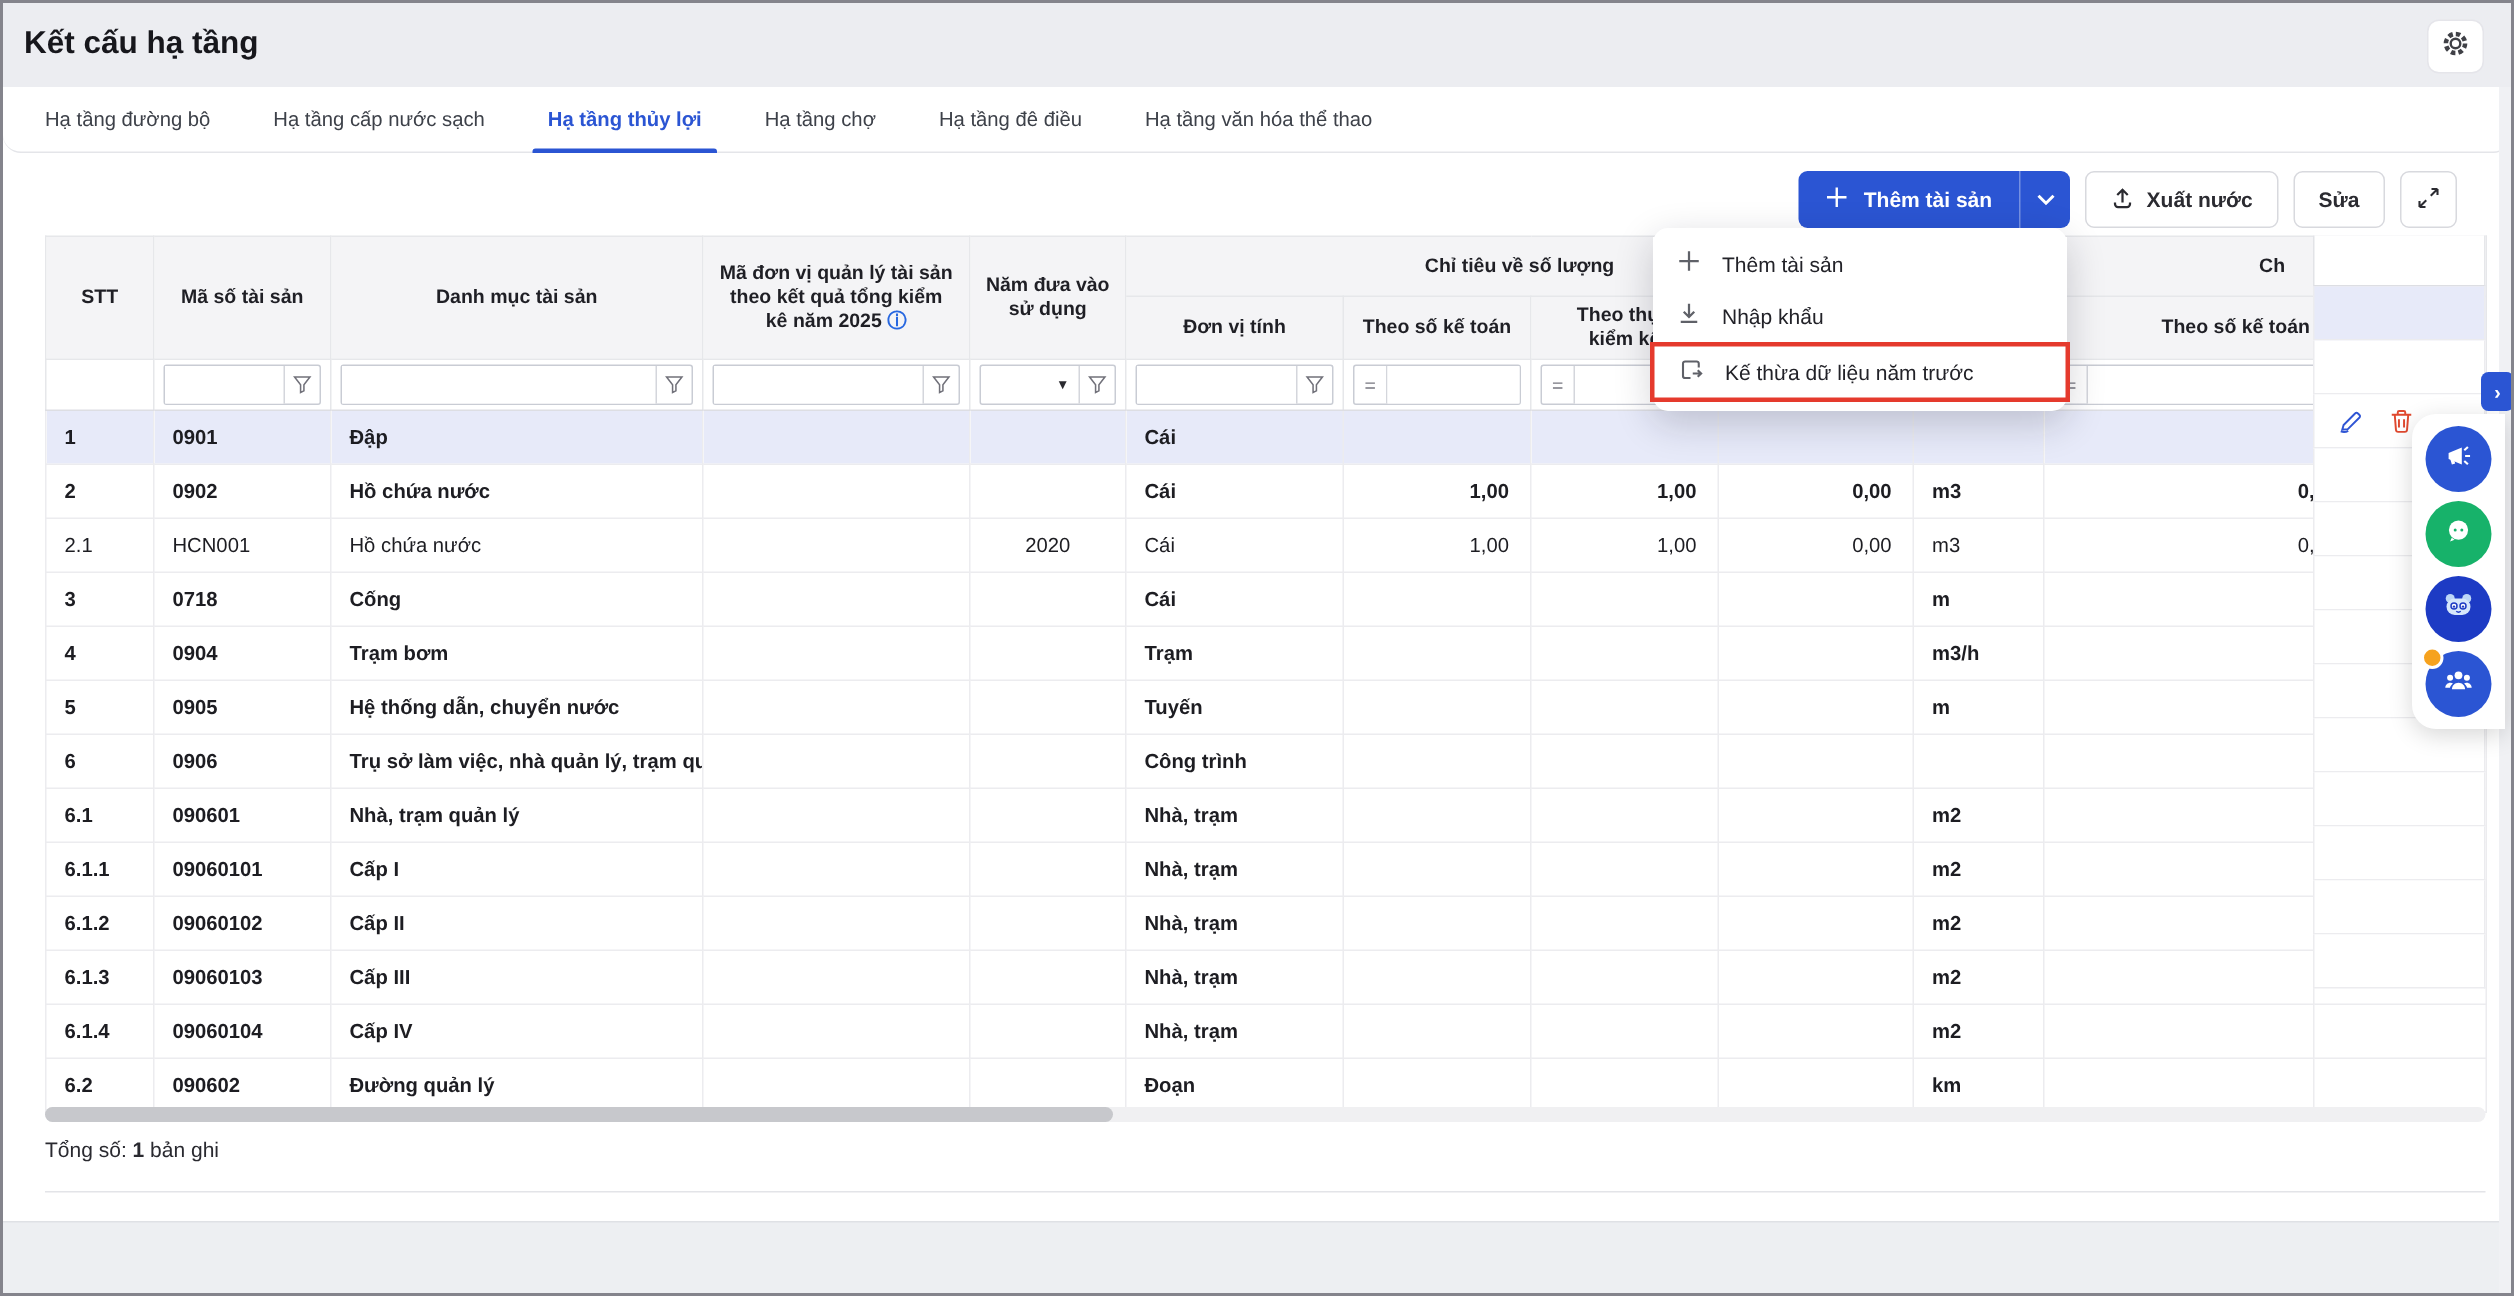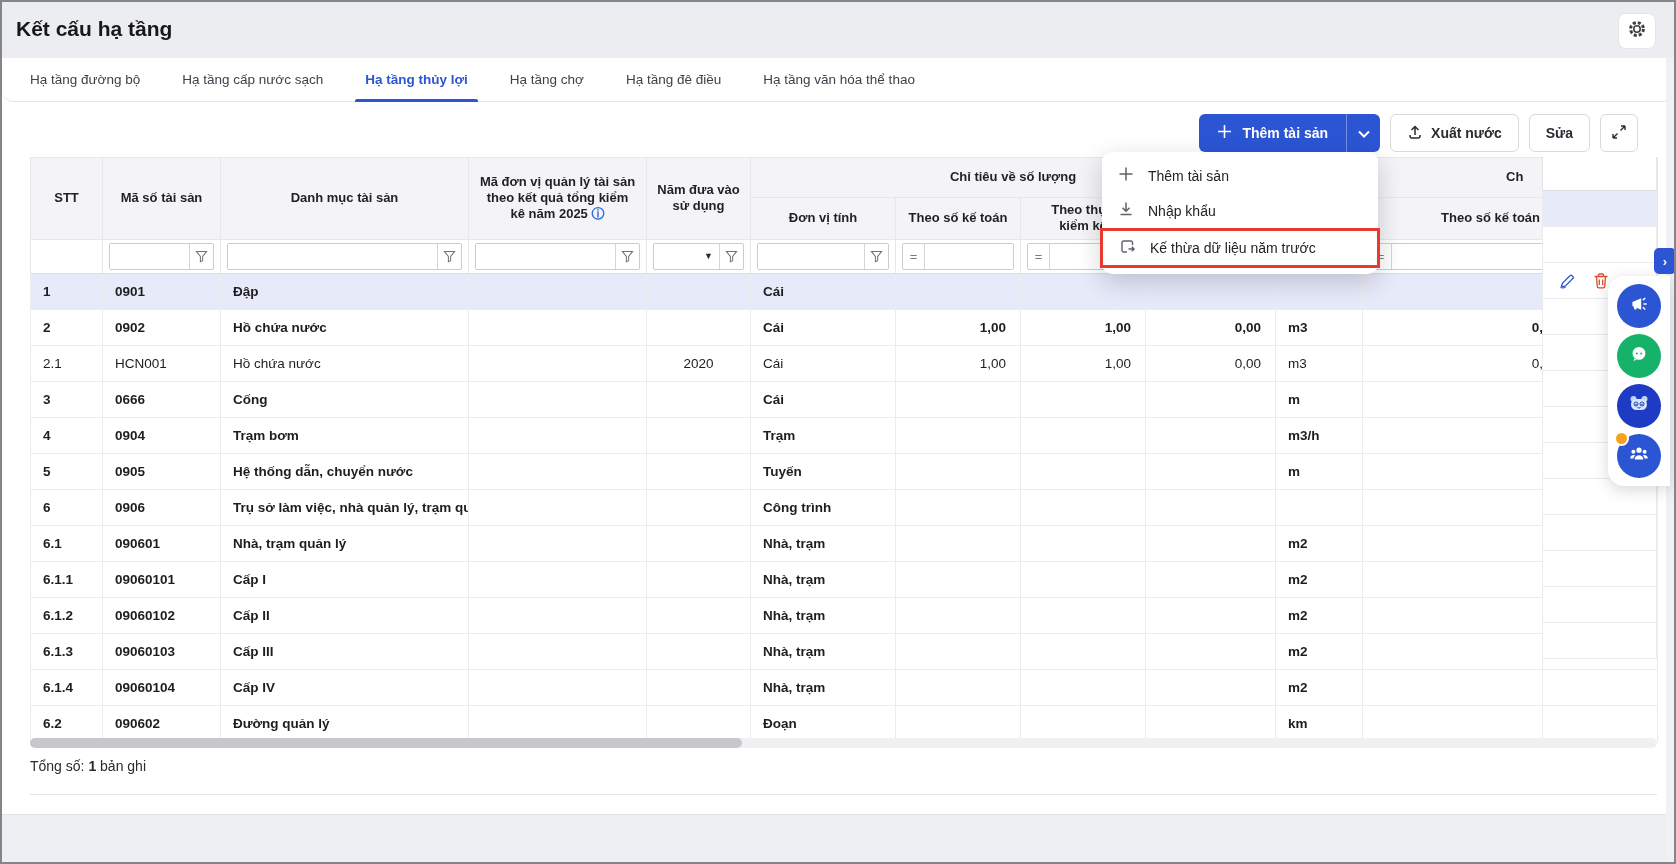--- a/index.html
+++ b/index.html
@@ -310,21 +310,21 @@
     <td class="num">1,00</td>
     <td class="num">0,00</td>
     <td>m3</td>
     <td class="acc2">
               <span>0,00</span>
             </td>
     <td></td>
   </tr>
           <tr class="b">
     <td>3</td>
-    <td>0666</td>
+    <td>0718</td>
     <td>Cống</td>
     <td></td>
     <td class="ctr"></td>
     <td>Cái</td>
     <td class="num"></td>
     <td class="num"></td>
     <td class="num"></td>
     <td>m</td>
     <td class="acc2">
               <span></span>

